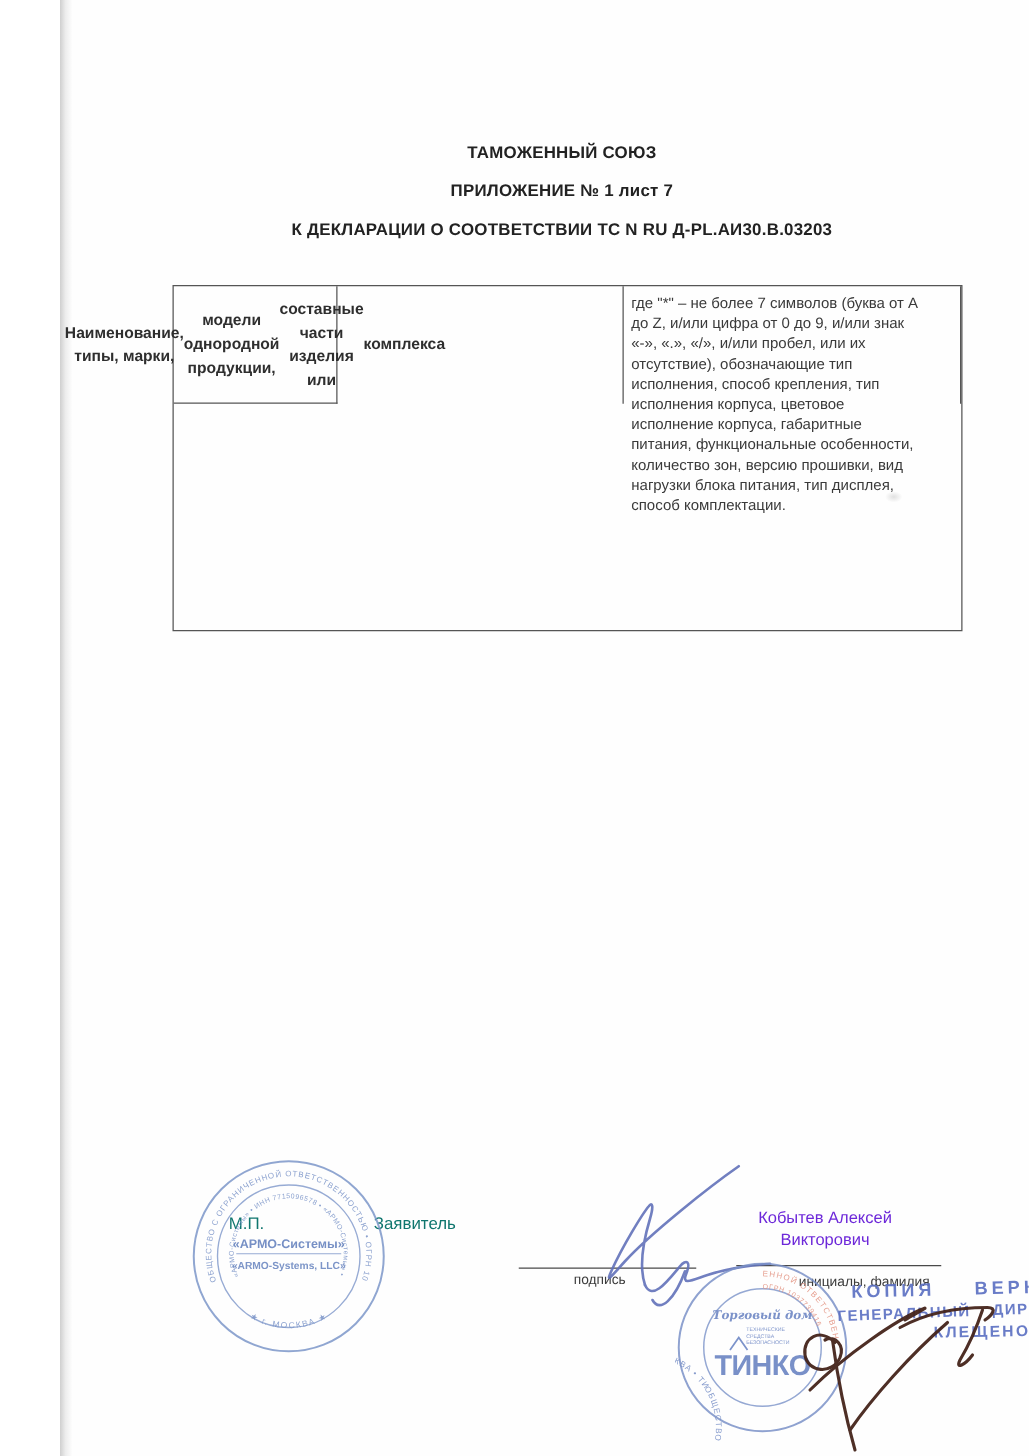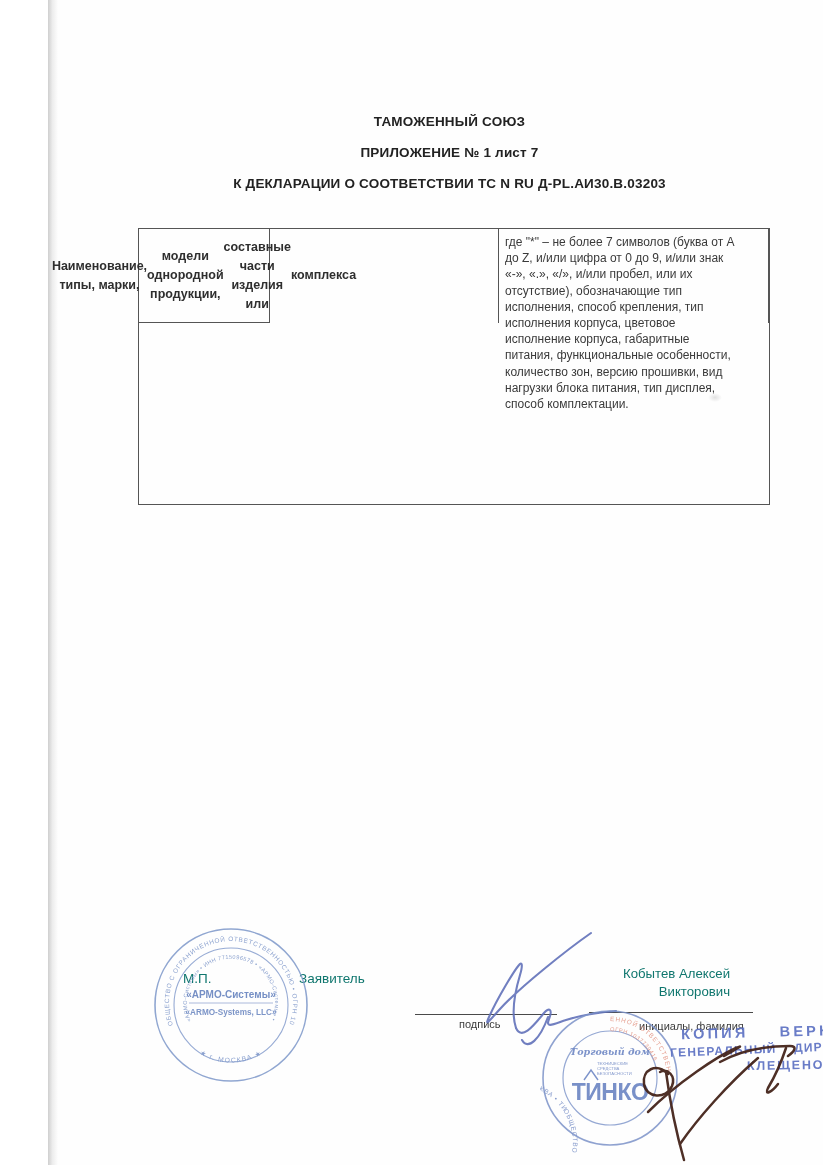--- a/index.html
+++ b/index.html
@@ -20,21 +20,21 @@
   .cell.last{border-right:none}.cell.brow{border-bottom:none}
   .hdr{display:flex;flex-direction:row;justify-content:center;align-items:center;
     font-weight:bold;font-size:12.5px;color:#2e2e2e;text-align:center;line-height:19px;}
   .body-txt{font-size:12px;line-height:16.2px;color:#3a3a3a;padding:5px 4px 0 6px;text-align:left;}
   .speck{position:absolute;left:660px;top:393px;width:14px;height:9px;border-radius:50%;
     background:radial-gradient(#9a9a9a,transparent 70%);opacity:.3;}
   
   .lbl{position:absolute;font-size:13.5px;color:#0f766e;}
   .cap{position:absolute;font-size:11px;color:#3c3c3c;}
   .sig-line{position:absolute;border-top:1.4px solid #4a4a4a;}
-  .name{position:absolute;left:542px;width:140px;text-align:right;font-size:13.2px;color:#0f766e;}
+  .name{position:absolute;left:542px;width:140px;text-align:center;font-size:13.2px;color:#6d28d9;}
   
   .stampsvg{position:absolute;}
   .copy-line{position:absolute;font-weight:bold;color:#5d71c3;white-space:nowrap;
     font-family:"Liberation Sans",sans-serif;opacity:.92;}
   .copy1{left:633px;top:1024px;font-size:14.5px;letter-spacing:3.2px;word-spacing:24px;transform:rotate(-1.5deg);}
   .copy2{left:622px;top:1042px;font-size:12px;letter-spacing:1.2px;word-spacing:13px;transform:rotate(-2.2deg);}
   .copy3{left:699px;top:1058px;font-size:12.5px;letter-spacing:1.8px;transform:rotate(-1deg);}
   .ringtxt{fill:#7d96c9;opacity:.88;}
   .tinko-ring{fill:#7b92c8;opacity:.9;}
   .salmon{fill:#e2907e;opacity:.85;}

